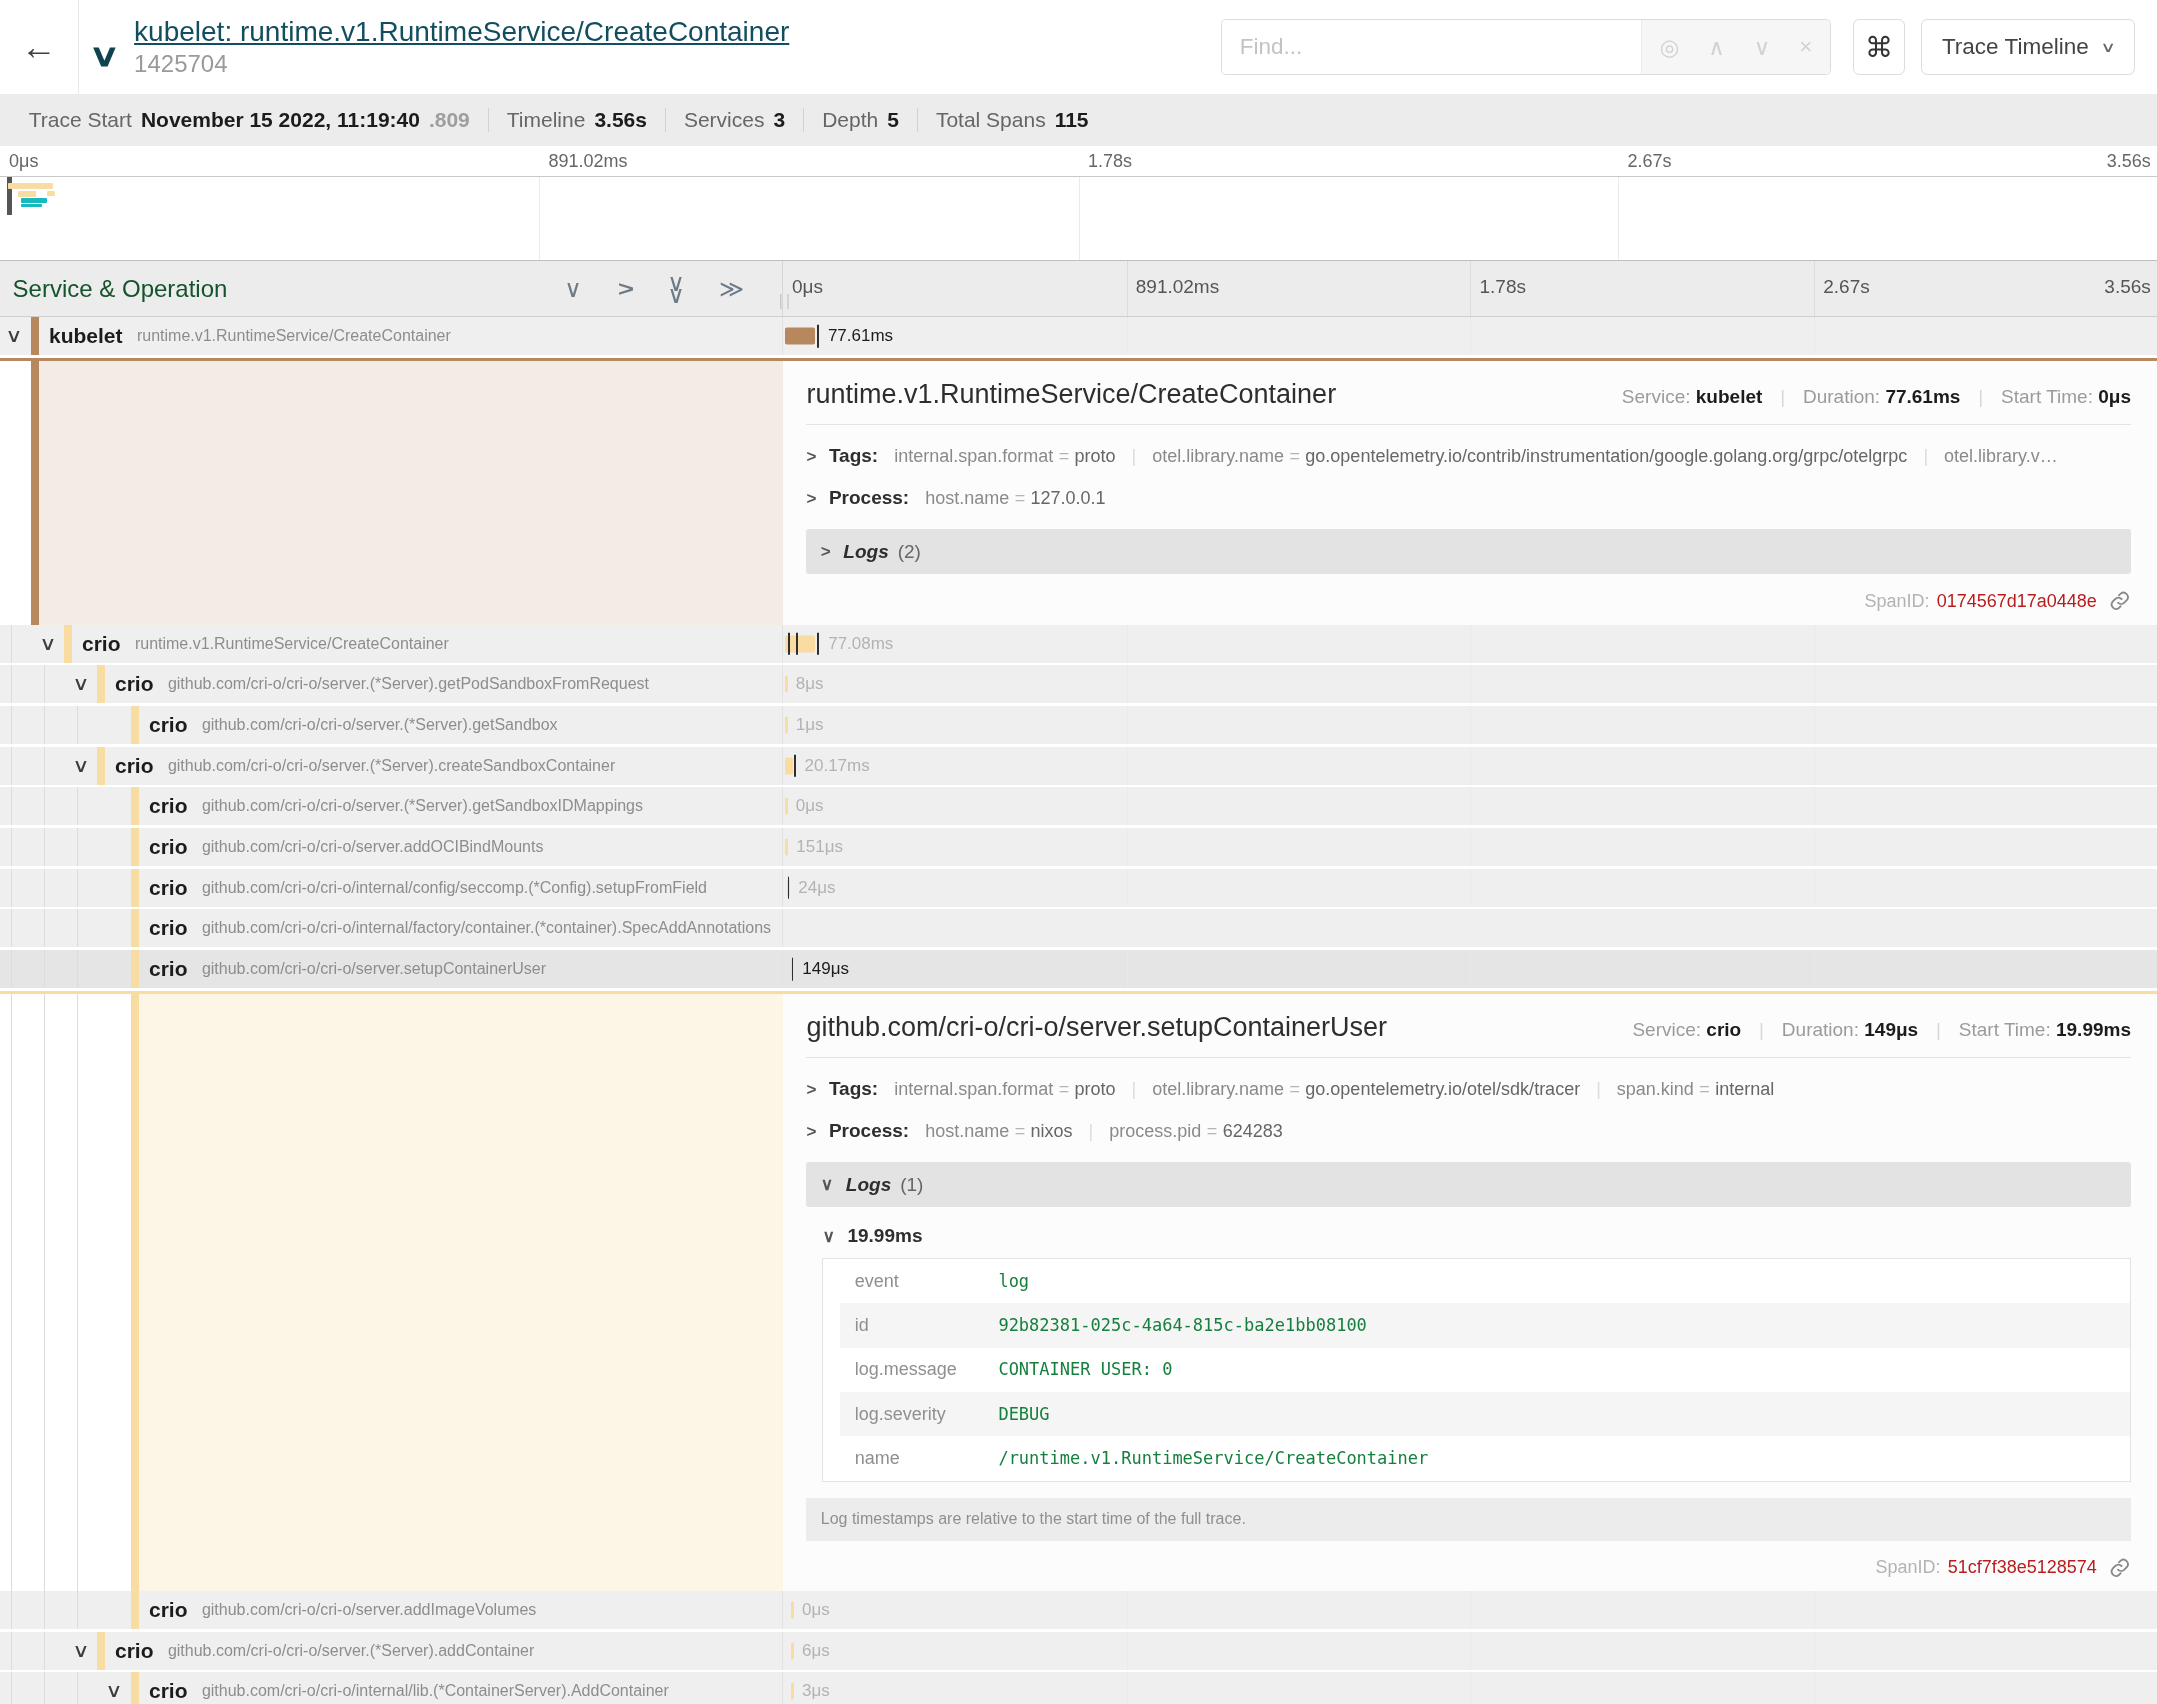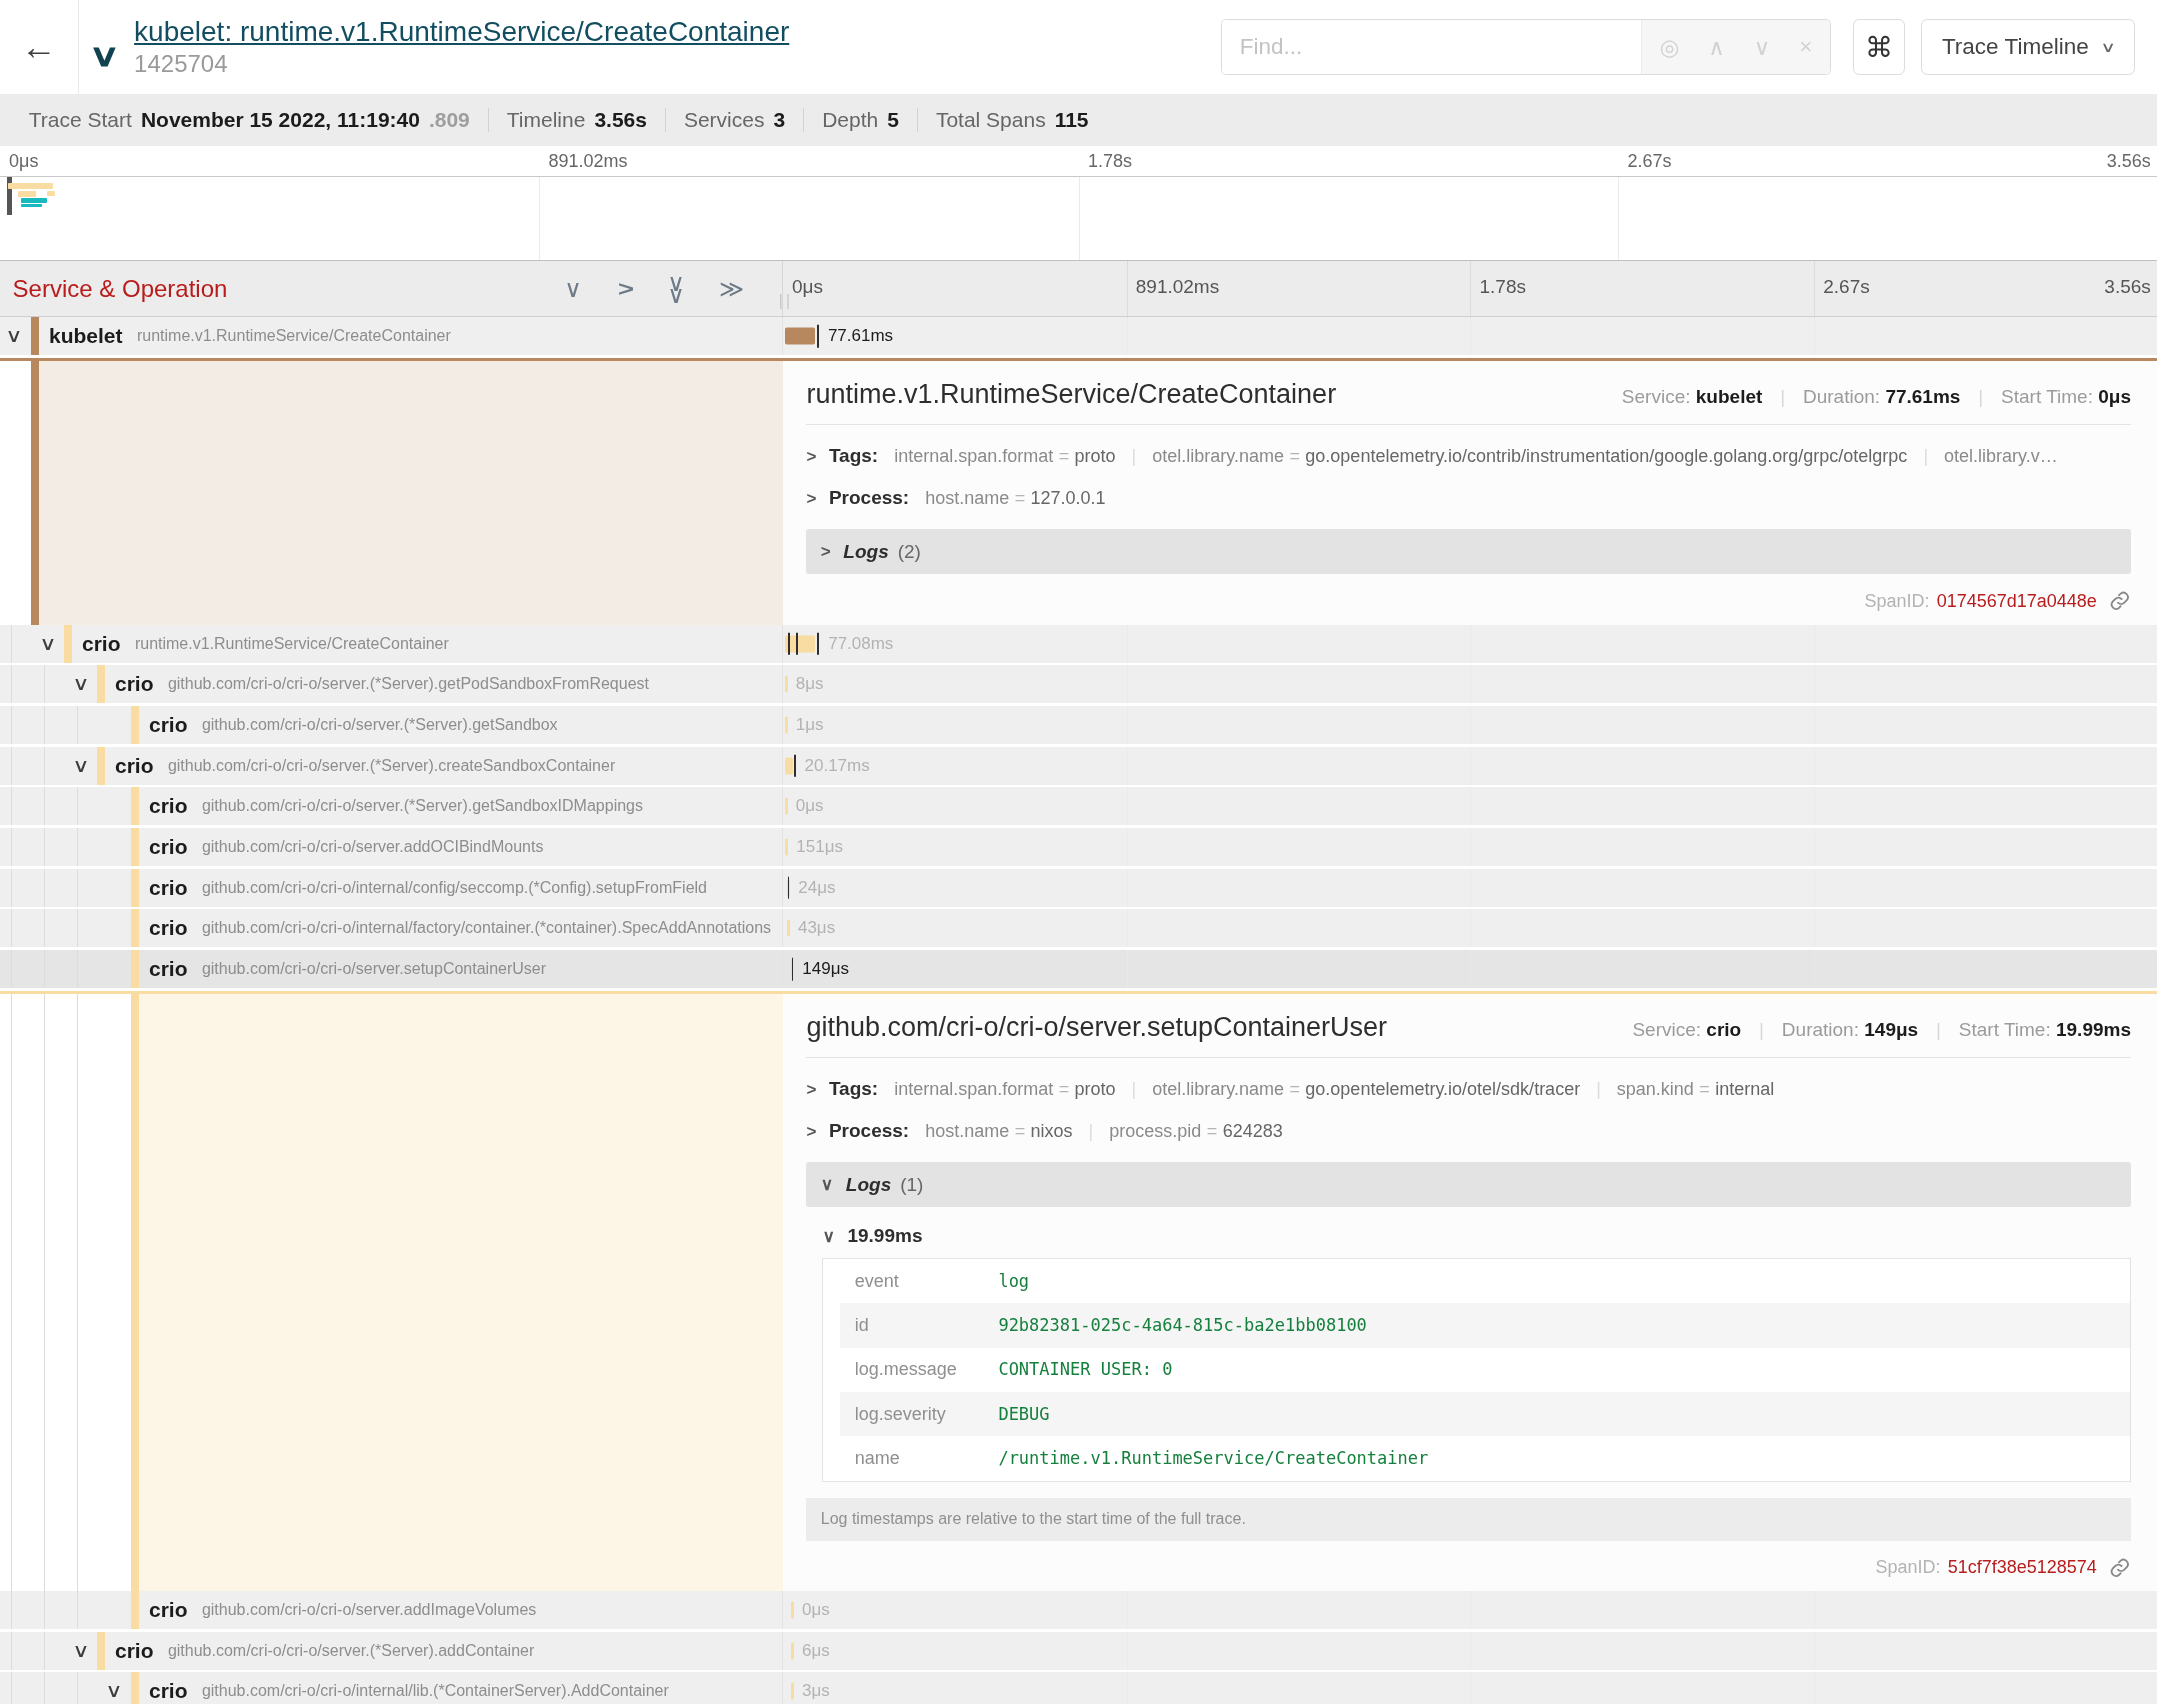--- a/index.html
+++ b/index.html
@@ -46,21 +46,21 @@
   .ruler span { position:absolute; top:0; }
   .mini-canvas { position:relative; height:85px; border-top:0.9px solid #c9c9c9; border-bottom:0.9px solid #bfbfbf;
     background-image:linear-gradient(#e8e8e8,#e8e8e8),linear-gradient(#e8e8e8,#e8e8e8),linear-gradient(#e8e8e8,#e8e8e8);
     background-size:0.9px 100%; background-position:25% 0,50% 0,75% 0; background-repeat:no-repeat; }
   .scrubber { position:absolute; left:7.2px; top:0; width:4.5px; height:38px; background:#555; cursor:ew-resize; }
   .mini-bar { position:absolute; border-radius:0.9px; }
   
   .grid-header { height:56px; background:#ececec; border-bottom:0.9px solid #cfcfcf; display:flex; }
   .gh-left { width:783px; flex:none; position:relative; border-right:0.9px solid #d6d6d6;
     display:flex; align-items:center; }
-  .gh-title { font-size:24px; color:#b91c1c; margin-left:12.6px; font-weight:500; }
+  .gh-title { font-size:24px; color:#14532d; margin-left:12.6px; font-weight:500; }
   .gh-icons { position:absolute; right:38px; height:100%; display:flex; align-items:center; gap:34px; }
   .gh-icons .ic { color:#6d7a87; font-size:24px; cursor:pointer; display:inline-flex; }
   .rot-r { transform:rotate(-90deg); }
   .dd { display:flex; flex-direction:column; line-height:.48; font-size:22.5px; }
   .gh-grip { position:absolute; right:-10.8px; bottom:5.4px; color:#c9c9c9; font-size:17px;
     letter-spacing:2.7px; z-index:3; cursor:col-resize; }
   .gh-right { flex:1; position:relative; font-size:19px; color:#555;
     background-image:linear-gradient(#d9d9d9,#d9d9d9),linear-gradient(#d9d9d9,#d9d9d9),linear-gradient(#d9d9d9,#d9d9d9);
     background-size:0.9px 100%; background-position:25% 0,50% 0,75% 0; background-repeat:no-repeat; }
   .gh-right span { position:absolute; top:14.4px; }
@@ -413,24 +413,20 @@
         <div class="row-name">
           <div class="guide" style="left: 10.8px;"></div>
           <div class="guide" style="left: 44px;"></div>
           <div class="guide" style="left: 77px;"></div>
           <div class="stripe" style="left: 131px; background: rgb(248, 220, 161);"></div>
           <div class="row-labels" style="left: 149px;">
             <span class="svc">crio</span>
             <span class="op">github.com/cri-o/cri-o/internal/factory/container.(*container).SpecAddAnnotations</span>
           </div>
         </div>
-        <div class="row-time">
-          <div class="bar" style="left: 0.3%; width: 0%; background: rgb(248, 220, 161);"></div>
-          <span class="dur" style="left: calc(0.3% + 10.8px);">43μs</span>
-        </div>
       </div>
       <div class="row selected">
         <div class="row-name">
           <div class="guide" style="left: 10.8px;"></div>
           <div class="guide" style="left: 44px;"></div>
           <div class="guide" style="left: 77px;"></div>
           <div class="stripe" style="left: 131px; background: rgb(248, 220, 161);"></div>
           <div class="row-labels" style="left: 149px;">
             <span class="svc">crio</span>
             <span class="op">github.com/cri-o/cri-o/server.setupContainerUser</span>

